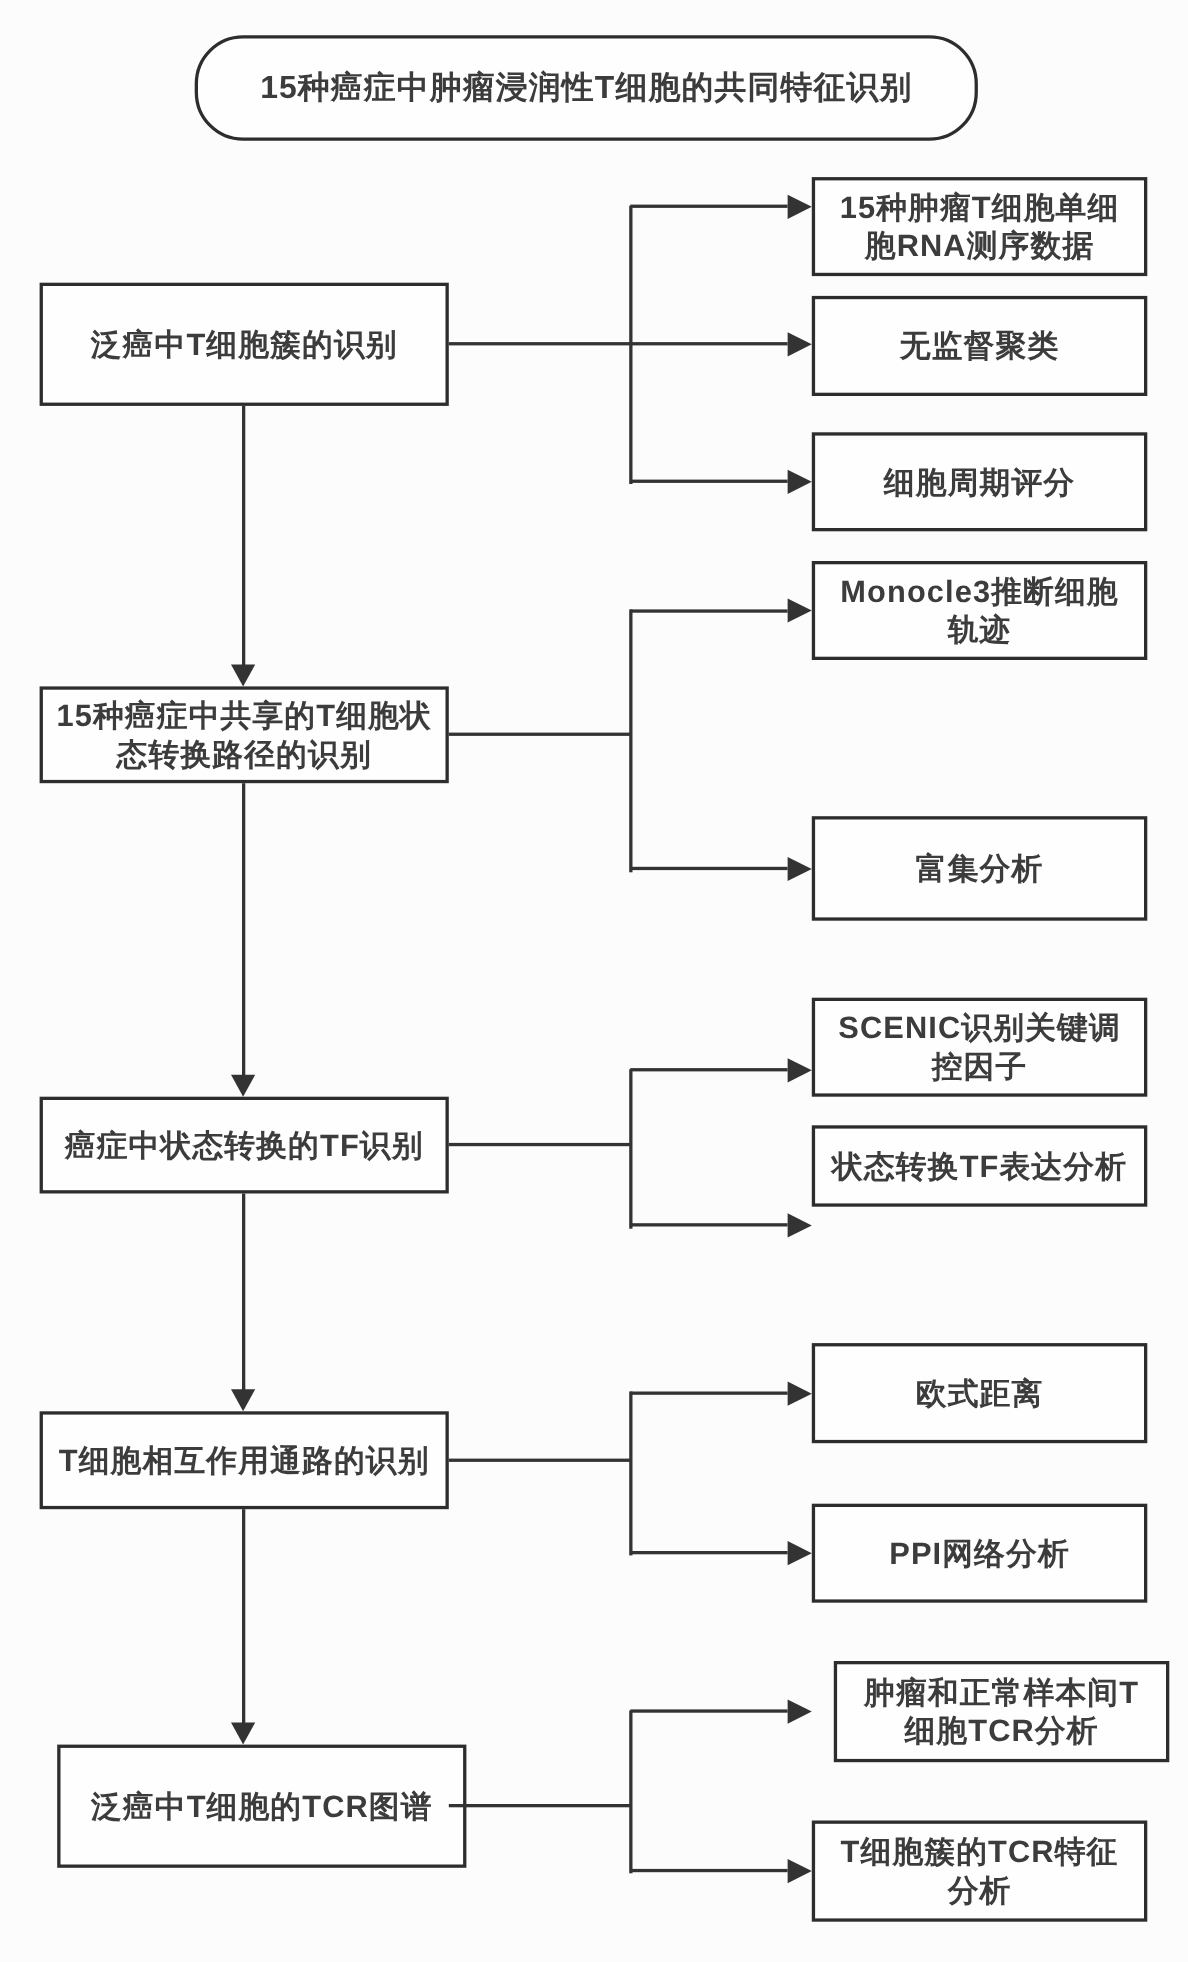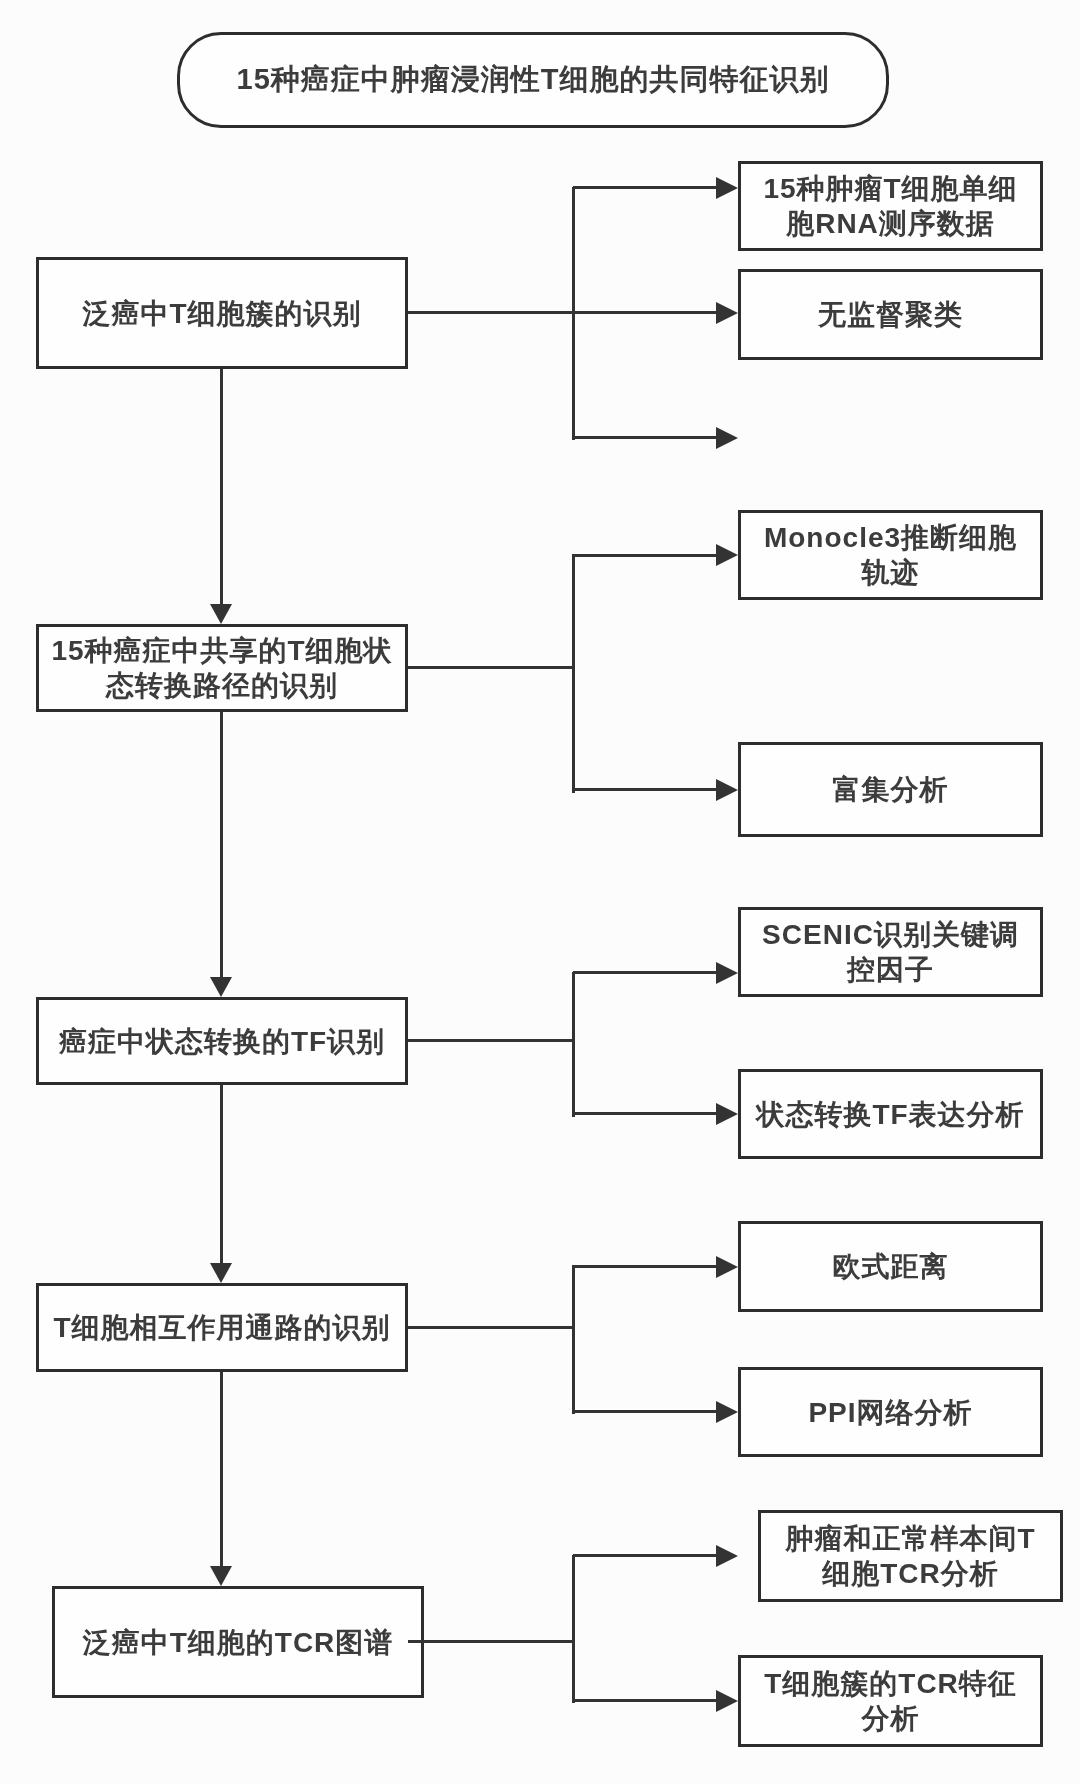--- a/index.html
+++ b/index.html
@@ -89,30 +89,33 @@
   <div class="box left-box" style="top:1586px;height:112px;margin-left:16px;">
     <span>泛癌中T细胞的TCR图谱</span>
   </div>
 
   <div class="box right-box" style="top:161px;height:90px;">
     <span>15种肿瘤T细胞单细胞RNA测序数据</span>
   </div>
   <div class="box right-box" style="top:269px;height:91px;">
     <span>无监督聚类</span>
   </div>
+  <div class="box right-box" style="top:393px;height:90px;">
+    <span>细胞周期评分</span>
+  </div>
   <div class="box right-box" style="top:510px;height:90px;">
     <span>Monocle3推断细胞轨迹</span>
   </div>
   <div class="box right-box" style="top:742px;height:95px;">
     <span>富集分析</span>
   </div>
   <div class="box right-box" style="top:907px;height:90px;">
     <span>SCENIC识别关键调控因子</span>
   </div>
-  <div class="box right-box" style="top:1069px;height:90px;justify-content:center;">
+  <div class="box right-box" style="top:1023px;height:74px;justify-content:center;">
     <span>状态转换TF表达分析</span>
   </div>
   <div class="box right-box" style="top:1221px;height:91px;">
     <span>欧式距离</span>
   </div>
   <div class="box right-box" style="top:1367px;height:90px;">
     <span>PPI网络分析</span>
   </div>
   <div class="box right-box" style="top:1510px;height:92px;margin-left:20px;">
     <span>肿瘤和正常样本间T细胞TCR分析</span>

